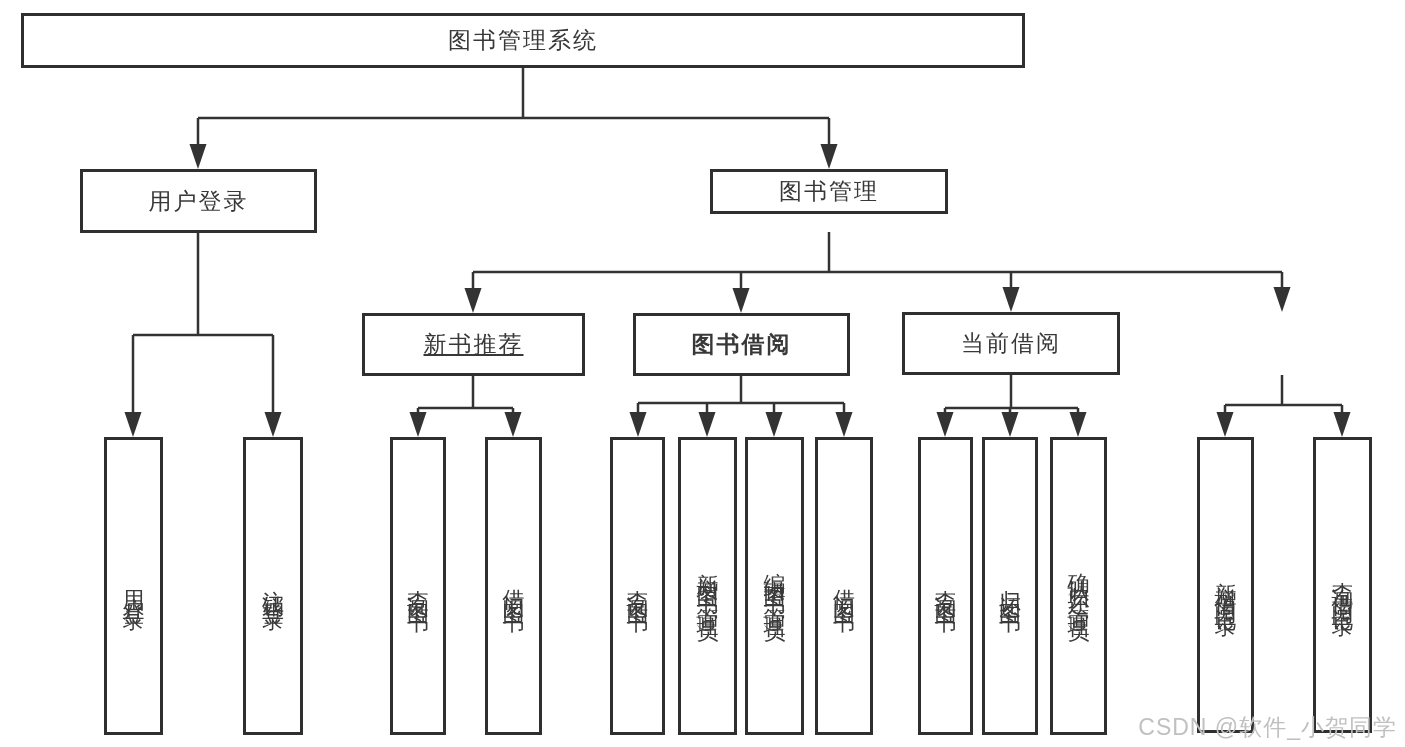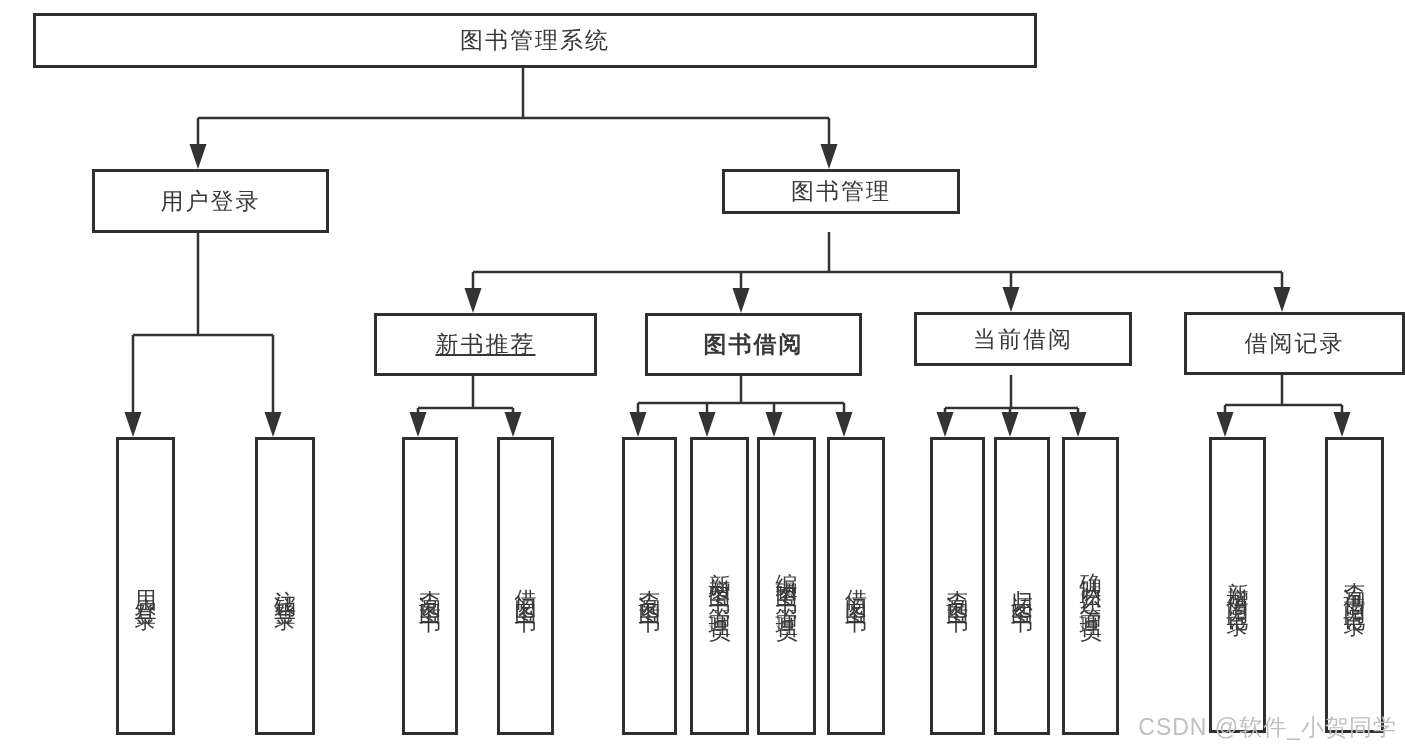--- a/index.html
+++ b/index.html
@@ -6,21 +6,20 @@
   .canvas{
     position:relative;width:1405px;height:747px;background:#ffffff;overflow:hidden;
     font-family:"Liberation Sans","DejaVu Sans",sans-serif;
   }
   .wires{position:absolute;left:0;top:0;z-index:0;}
   .node{
     position:absolute;z-index:1;box-sizing:border-box;
     border:3px solid #2f2f2f;background:#ffffff;
     display:flex;align-items:center;justify-content:center;
     color:#383838;
-    margin-left:12px;
   }
   .hnode{font-size:23px;letter-spacing:2px;white-space:nowrap;}
   .leaf span{
     writing-mode:vertical-rl;text-orientation:mixed;
     font-size:22px;letter-spacing:7px;line-height:1;color:#3a3a3a;
   }
   .watermark{
     position:absolute;right:8px;bottom:4px;z-index:2;
     font-size:23px;color:#c0c0c0;letter-spacing:1px;white-space:nowrap;margin-left:24px;
   }
@@ -64,22 +63,21 @@
     </g>
   </svg>
 
   <div class="node hnode" style="left:21px;top:13px;width:1004px;height:55px;">图书管理系统</div>
 
   <div class="node hnode" style="left:80px;top:169px;width:237px;height:64px;">用户登录</div>
   <div class="node hnode" style="left:710px;top:169px;width:238px;height:45px;">图书管理</div>
 
   <div class="node hnode" style="left:362px;top:313px;width:223px;height:63px;text-decoration:underline;">新书推荐</div>
   <div class="node hnode" style="left:633px;top:313px;width:217px;height:63px;font-weight:bold;">图书借阅</div>
-  <div class="node hnode" style="left:902px;top:312px;width:218px;height:54px;">当前借阅</div>
-  <div class="node hnode" style="left:1172px;top:312px;width:221px;height:63px;">借阅记录</div>
+  <div class="node hnode" style="left:902px;top:312px;width:218px;height:63px;">当前借阅</div>
 
   <div class="node leaf" style="left:104px;top:437px;width:59px;height:298px;">
     <span>用户登录</span>
   </div>
   <div class="node leaf" style="left:243px;top:437px;width:60px;height:298px;">
     <span>注销登录</span>
   </div>
 
   <div class="node leaf" style="left:390px;top:437px;width:56px;height:298px;">
     <span>查询图书</span>

